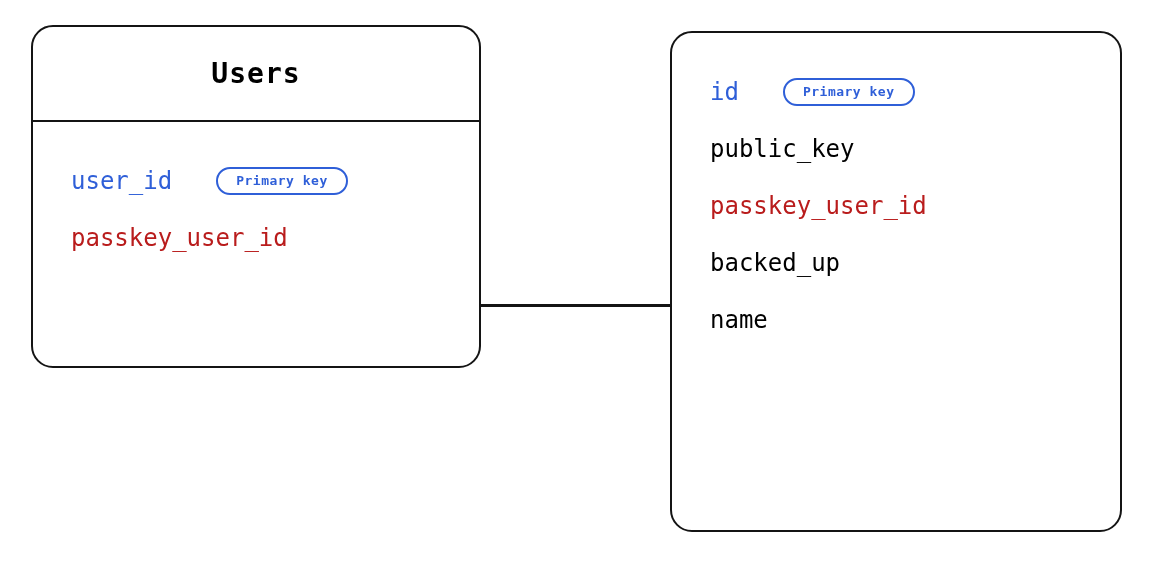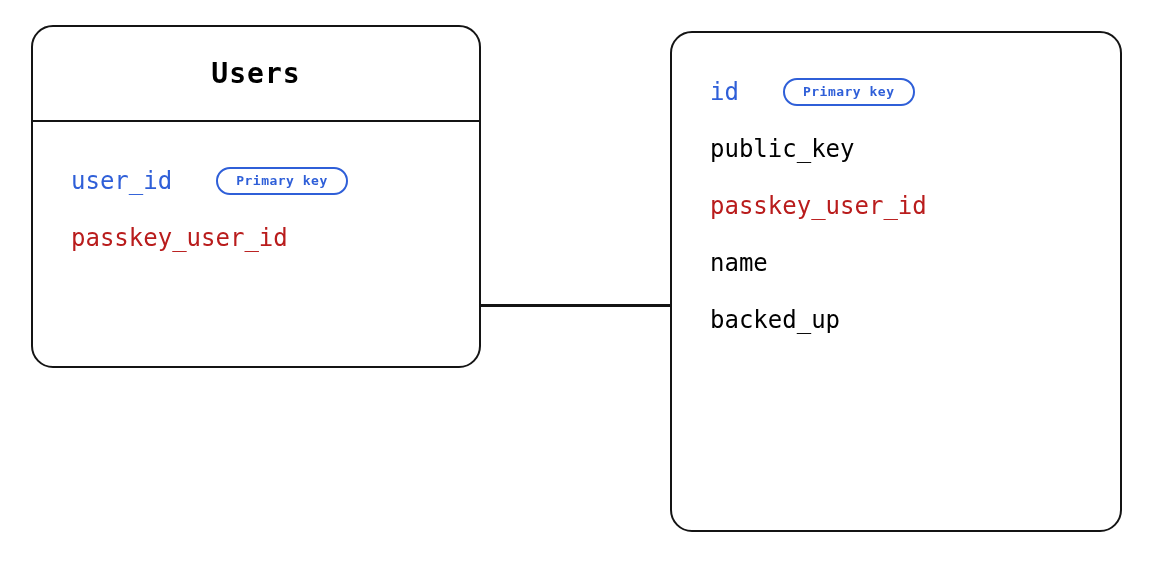--- a/index.html
+++ b/index.html
@@ -123,24 +123,24 @@
 
       <div class="field-row">
         <span class="field-name">public_key</span>
       </div>
 
       <div class="field-row">
         <span class="field-name fk">passkey_user_id</span>
       </div>
 
       <div class="field-row">
-        <span class="field-name">name</span>
+        <span class="field-name">backed_up</span>
       </div>
 
       <div class="field-row">
-        <span class="field-name">backed_up</span>
+        <span class="field-name">name</span>
       </div>
 
 
     </div>
   </div>
 
 </div>
 
 </body></html>

